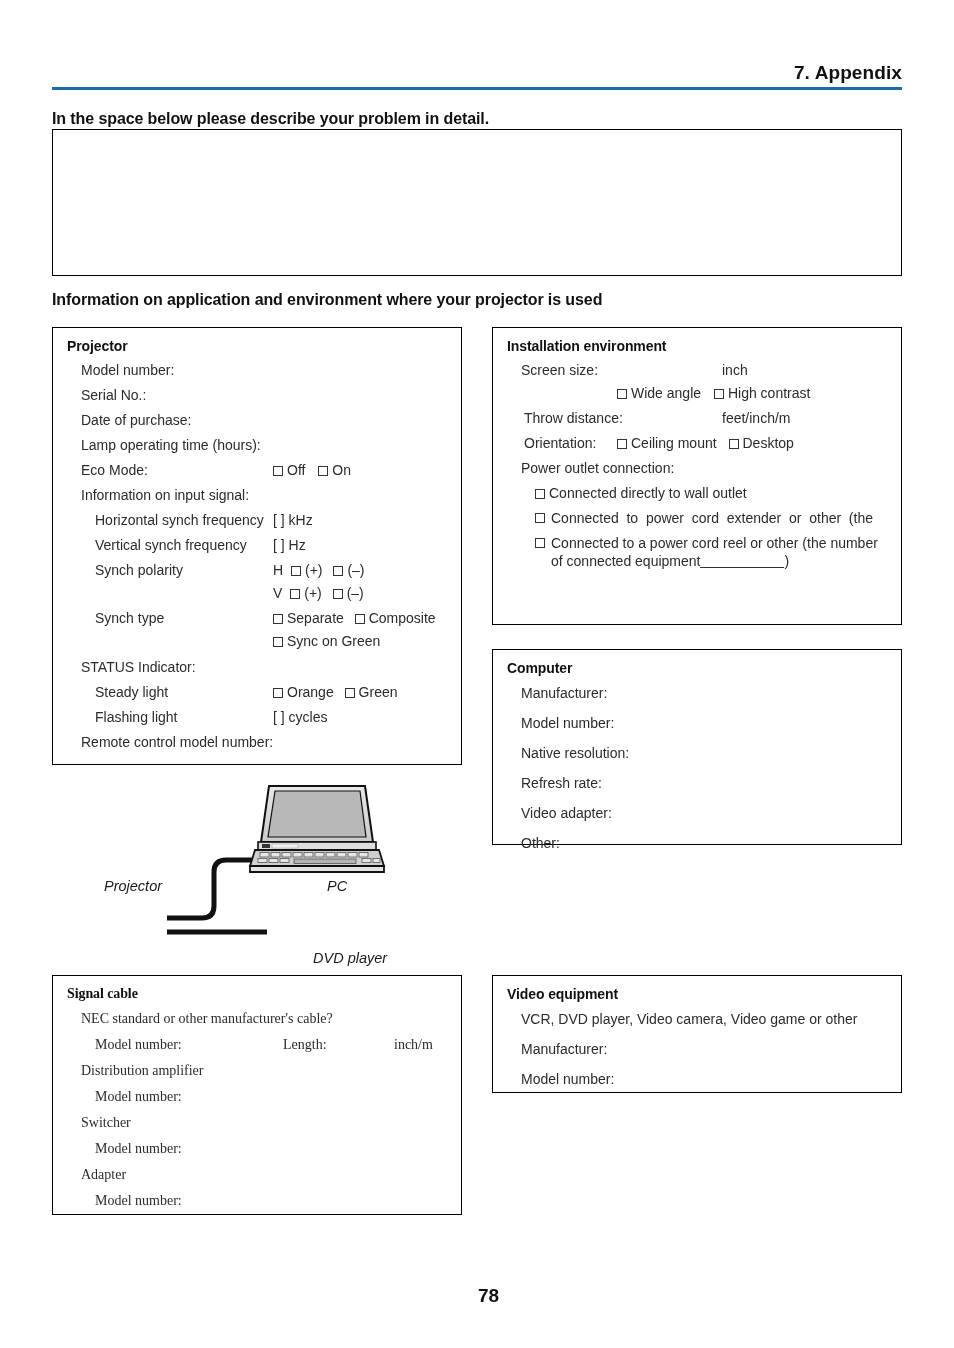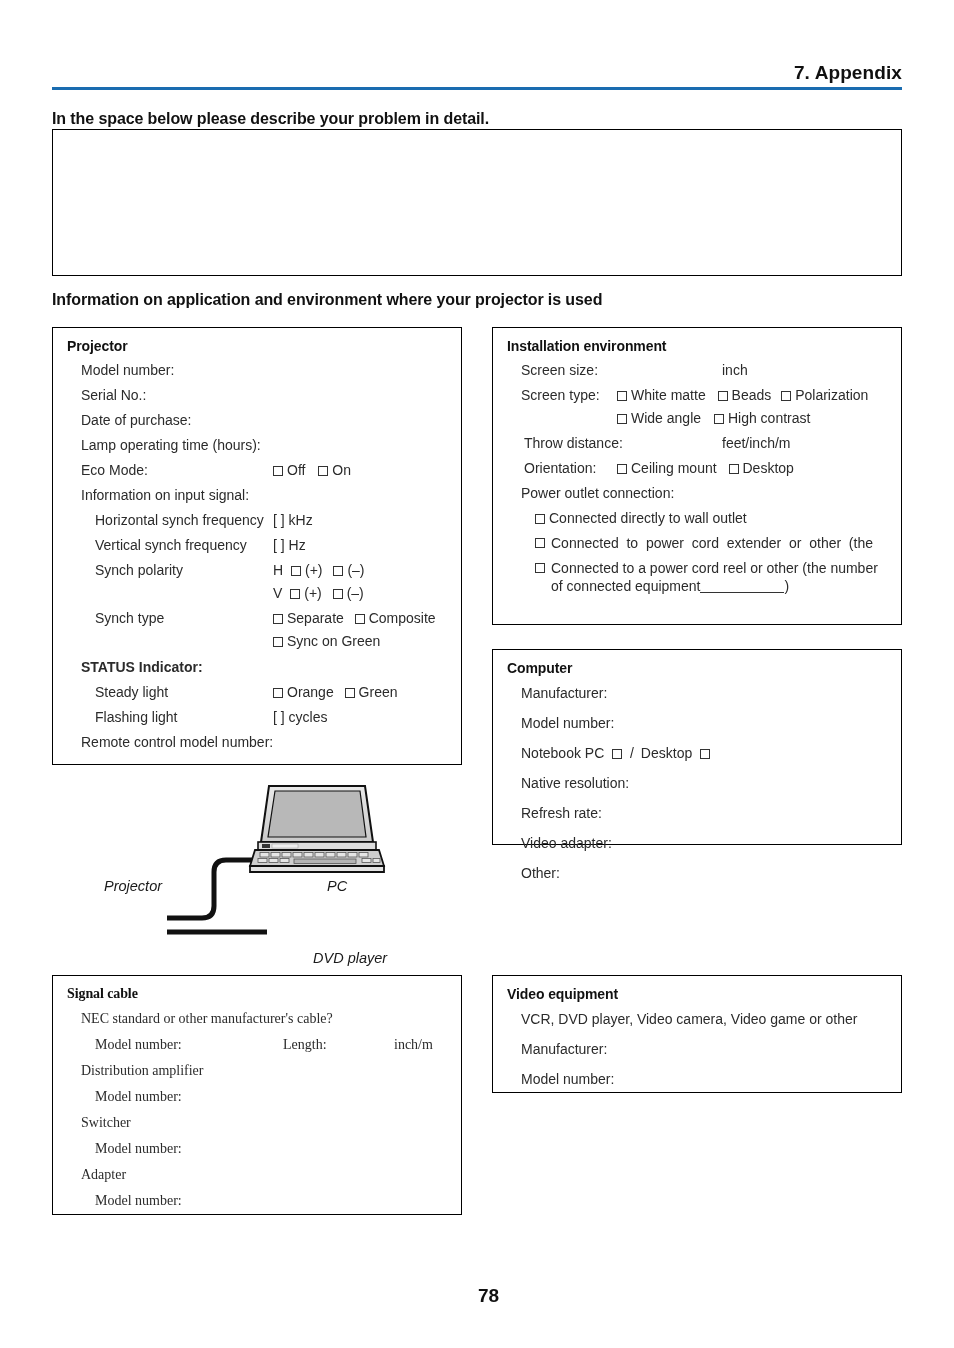--- a/index.html
+++ b/index.html
@@ -205,21 +205,21 @@
           <span class="cb"></span><span>Separate</span>
           <span style="display:inline-block;width:7px;"></span><span class="cb"></span><span>Composite</span>
         </span>
       </div>
       <div class="row" style="margin-top:7px; height:16px;">
         <span class="col2" style="left:206px; top:0;">
           <span class="cb"></span><span>Sync on Green</span>
         </span>
       </div>
 
-      <div class="row ind1" style="margin-top:10px;font-weight:bold;">
+      <div class="row ind1" style="margin-top:10px;">
         <span class="lbl">STATUS Indicator:</span>
       </div>
 
       <div class="row ind2" style="margin-top:9px;">
         <span class="lbl">Steady light</span>
         <span class="col2" style="left:206px; top:0;">
           <span class="cb"></span><span>Orange</span>
           <span style="display:inline-block;width:7px;"></span><span class="cb"></span><span>Green</span>
         </span>
       </div>
@@ -236,28 +236,20 @@
 
   <div class="panel" style="left:492px; top:327px; width:410px; height:298px;">
     <div style="padding:10px 0 0 14px;">
       <div class="panel-title">Installation environment</div>
 
       <div class="row ind1" style="margin-top:8px;">
         <span class="lbl">Screen size:</span>
         <span class="col2" style="left:215px; top:0;">inch</span>
       </div>
 
-      <div class="row ind1" style="margin-top:9px;">
-        <span class="lbl">Screen type:</span>
-        <span class="col2" style="left:110px; top:0;">
-          <span class="cb"></span><span>White matte</span>
-          <span style="display:inline-block;width:8px;"></span><span class="cb"></span><span>Beads</span>
-          <span style="display:inline-block;width:6px;"></span><span class="cb"></span><span>Polarization</span>
-        </span>
-      </div>
       <div class="row" style="margin-top:7px; height:16px;">
         <span class="col2" style="left:110px; top:0;">
           <span class="cb"></span><span>Wide angle</span>
           <span style="display:inline-block;width:9px;"></span><span class="cb"></span><span>High contrast</span>
         </span>
       </div>
 
       <div class="row" style="margin-top:9px; padding-left:17px;">
         <span class="lbl">Throw distance:</span>
         <span class="col2" style="left:215px; top:0;">feet/inch/m</span>
@@ -300,27 +292,20 @@
 
   <div class="panel" style="left:492px; top:649px; width:410px; height:196px;">
     <div style="padding:10px 0 0 14px;">
       <div class="panel-title">Computer</div>
 
       <div class="row ind1" style="margin-top:9px;">
         <span class="lbl">Manufacturer:</span>
       </div>
       <div class="row ind1" style="margin-top:14px;">
         <span class="lbl">Model number:</span>
-      </div>
-      <div class="row ind1" style="margin-top:14px;">
-        <span>Notebook PC</span>
-        <span style="display:inline-block;width:4px;"></span><span class="cb" style="margin-right:0;"></span>
-        <span style="display:inline-block;width:4px;"></span><span>/</span>
-        <span style="display:inline-block;width:3px;"></span><span>Desktop</span>
-        <span style="display:inline-block;width:4px;"></span><span class="cb" style="margin-right:0;"></span>
       </div>
       <div class="row ind1" style="margin-top:14px;">
         <span class="lbl">Native resolution:</span>
       </div>
       <div class="row ind1" style="margin-top:14px;">
         <span class="lbl">Refresh rate:</span>
       </div>
       <div class="row ind1" style="margin-top:14px;">
         <span class="lbl">Video adapter:</span>
       </div>

